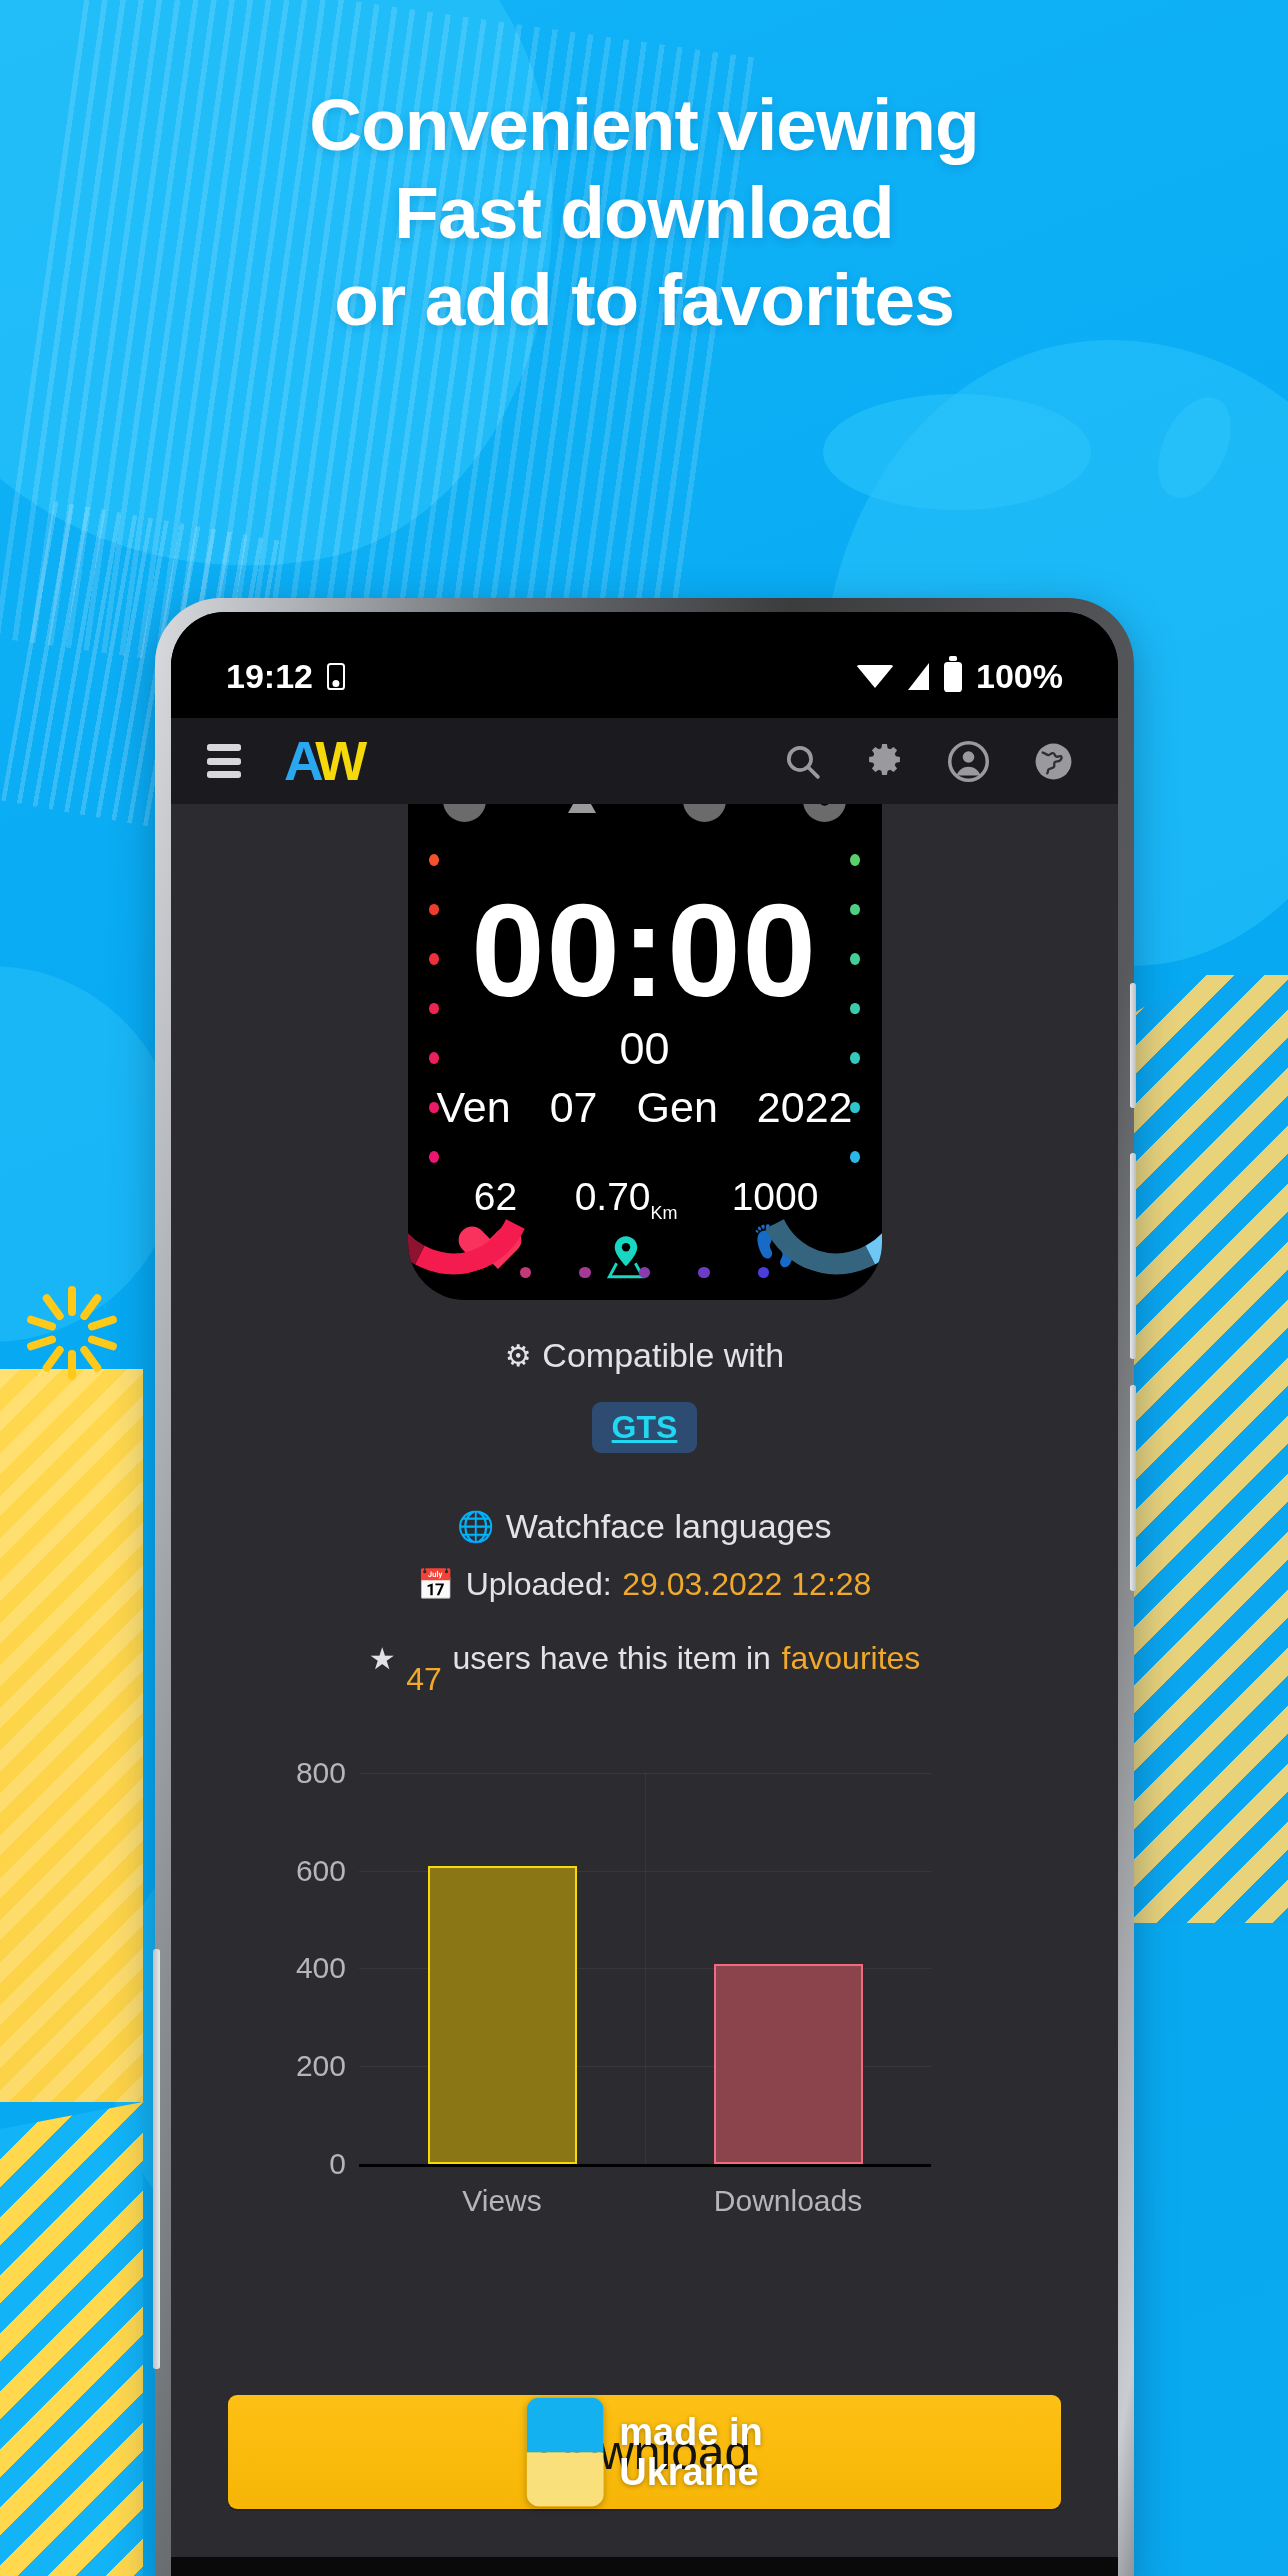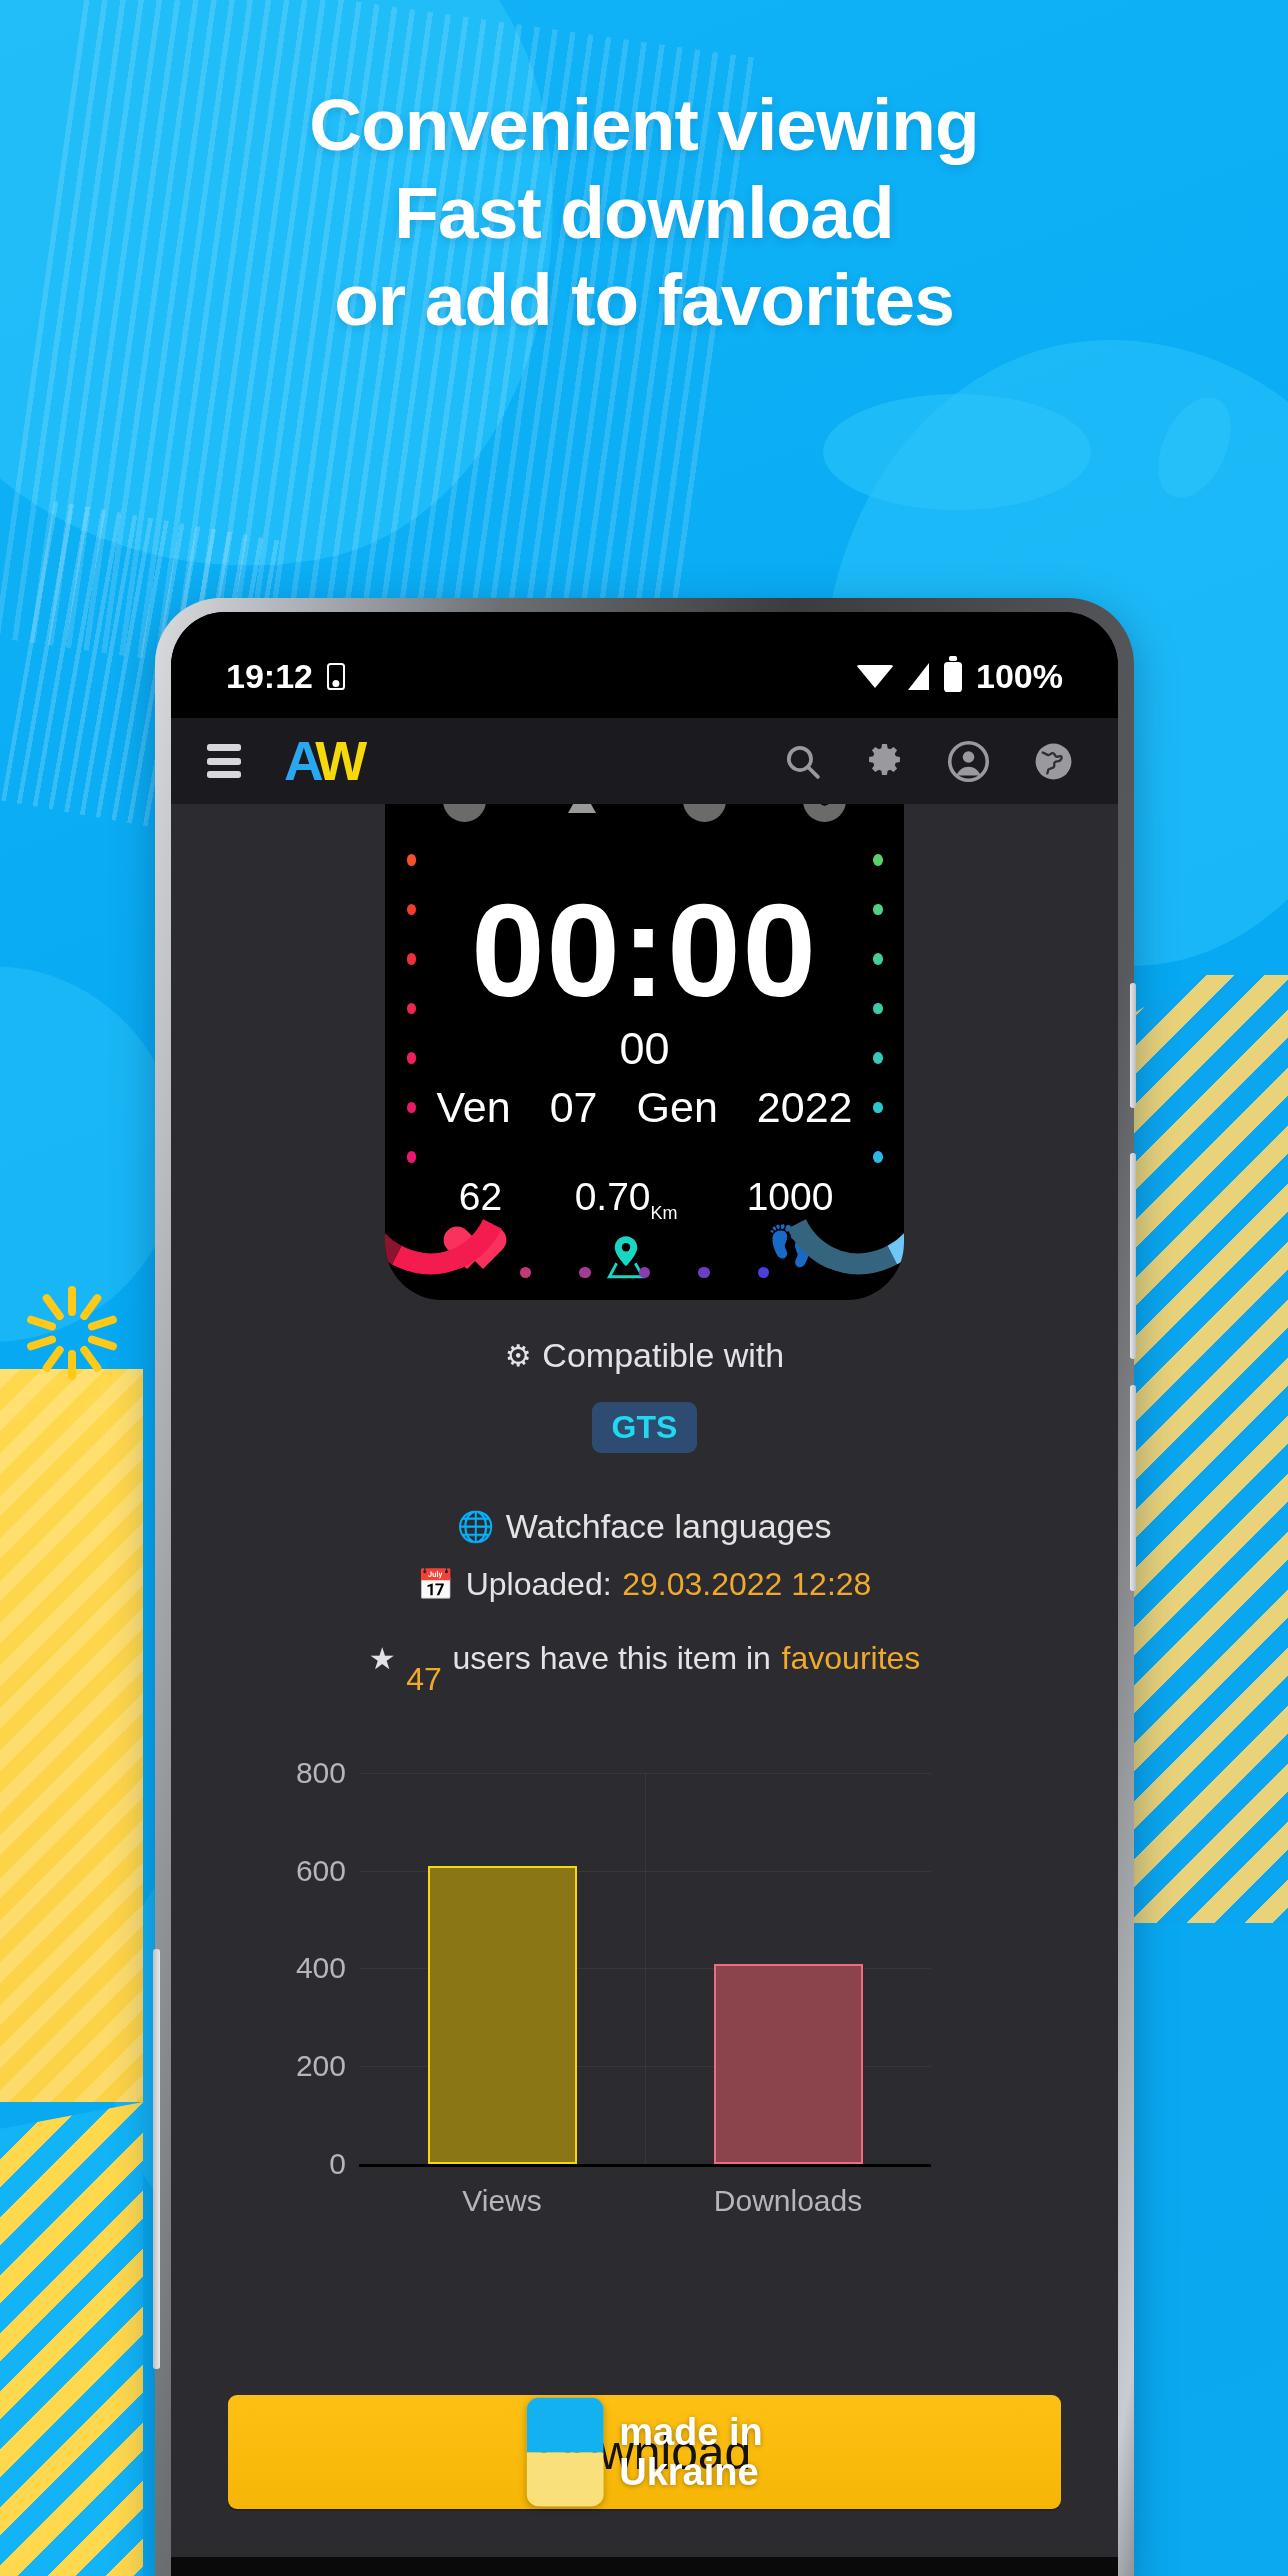--- a/index.html
+++ b/index.html
@@ -145,21 +145,21 @@
   .hdr-icons svg { display:block; }
 
   
   #appbody {
     position:relative; background:#2b2b30; height:1753px;
     overflow:hidden;
   }
 
   
   #watchface {
-    width:519px; height:501px; margin:0 auto; background:#000;
+    width:474px; height:501px; margin:0 auto; background:#000;
     border-radius:3.6px 3.6px 57px 57px; position:relative; overflow:hidden;
     margin-top:-5.4px;
   }
   .wf-topicons { position:absolute; top:-19.7px; left:0; right:0; display:flex; justify-content:center; gap:77px; }
   .wf-topicons div { width:43px; height:43px; background:#6b6b6b; border-radius:50%; }
   .wf-topicons .tri { background:transparent; position:relative; }
   .wf-topicons .tri::after { content:""; position:absolute; left:5.4px; top:9px; width:0;height:0; border-left:14.3px solid transparent;border-right:14.3px solid transparent;border-bottom:25px solid #9a9a9a; }
   .wf-topicons .ring { background:#6b6b6b; position:relative; }
   .wf-topicons .ring::after { content:""; position:absolute; left:50%;top:50%;transform:translate(-50%,-50%); width:10.7px;height:10.7px;border-radius:50%;background:#000; }
 
@@ -193,21 +193,21 @@
   .heart::before{transform:rotate(-45deg);transform-origin:0 100%;}
   .heart::after{left:0;transform:rotate(45deg);transform-origin:100% 100%;}
   .footsteps { color:#7ec8f2; font-size:39px; margin-top:3.6px; letter-spacing:-3.6px; }
   .pin { margin:7.2px auto 0; width:52px; }
 
   
   .info-block { text-align:center; margin-top:36px; color:#e3e3e6; }
   .info-line { font-size:34px; display:flex; align-items:center; justify-content:center; gap:10.7px; }
   .gts-badge {
     display:inline-block; margin-top:27px; padding:7.2px 19.7px; border-radius:9px;
-    background:#2e4c72; color:#22d7f0; font-size:32px; font-weight:bold;
+    background:#2e4c72; color:#22d7f0; font-size:32px; font-weight:bold;text-decoration:underline;
   }
   .langs { margin-top:54px; }
   .lang-val { color:#f0a92a; font-size:32px; margin-top:10.7px; }
   .upload-line { margin-top:19.7px; font-size:32px; }
   .upload-val { color:#f0a92a; }
   .fav-line { margin-top:16px; font-size:32px; }
   .fav-count { color:#f0a92a;margin-top:42px; }
   .fav-word { color:#f0a92a; }
   .mini-ico { font-size:30px; }
 

